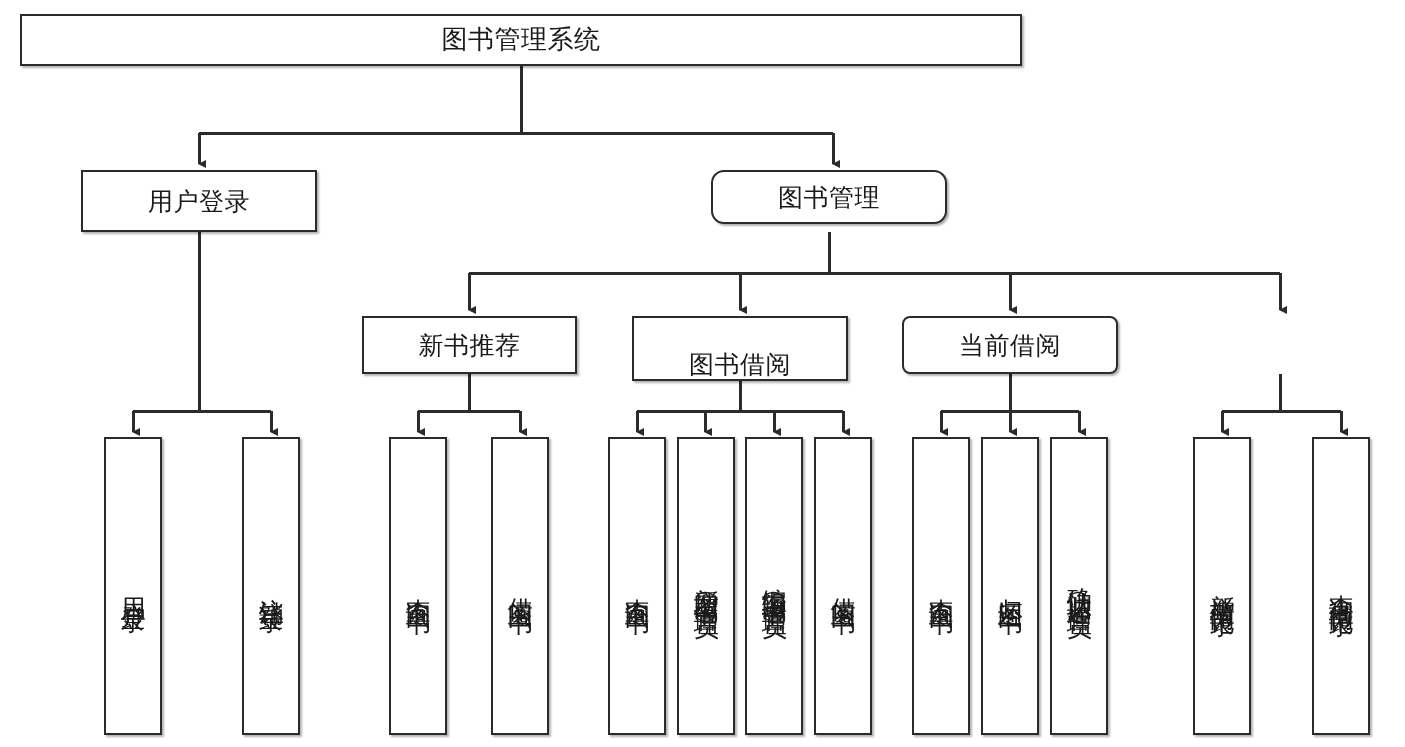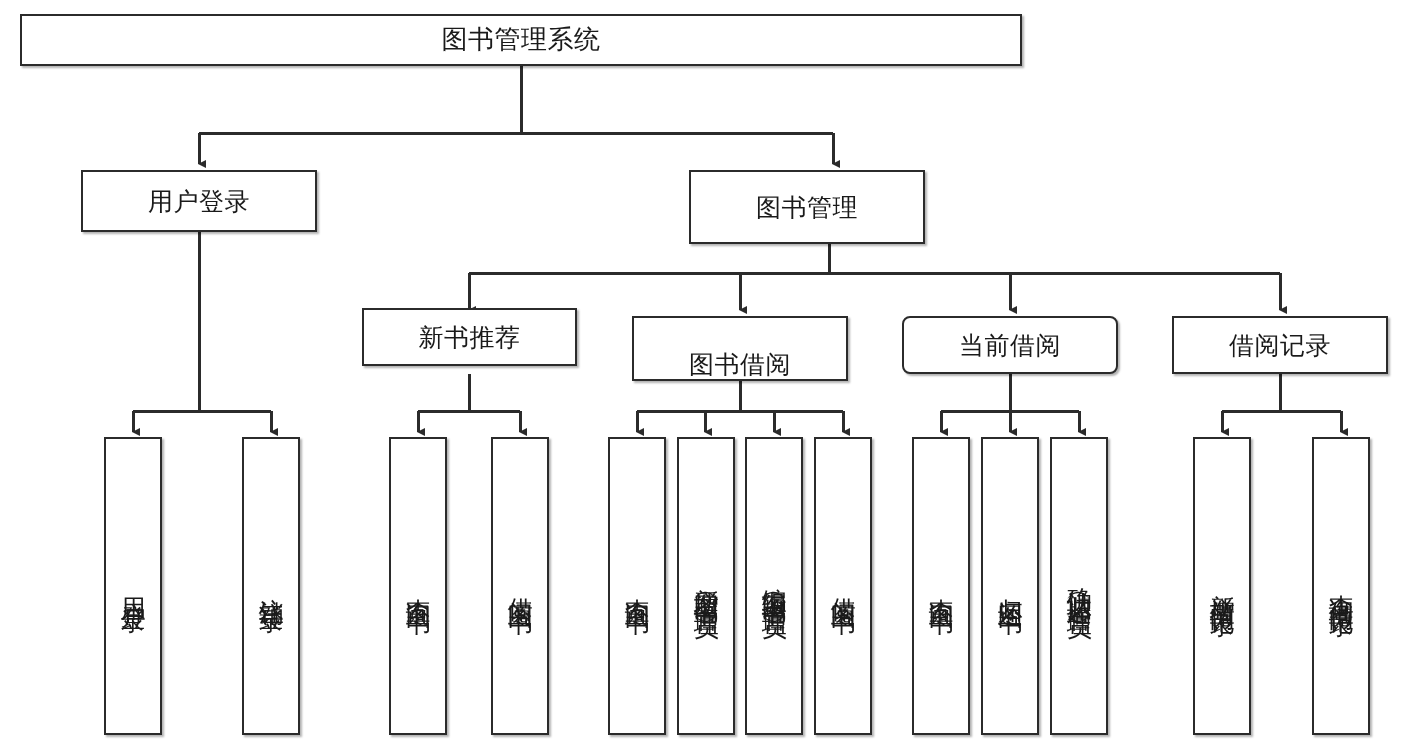--- a/index.html
+++ b/index.html
@@ -125,35 +125,32 @@
     </g>
   </svg>
 
   <div class="node root" style="left:20px;top:14px;width:1002px;height:52px;">
     <span class="label">图书管理系统</span>
   </div>
 
   <div class="node" style="left:81px;top:170px;width:236px;height:62px;">
     <span class="label">用户登录</span>
   </div>
-  <div class="node" style="left:689px;top:170px;width:236px;height:74px;">
+  <div class="node" style="left:711px;top:170px;width:236px;height:54px;border-radius:13px;">
     <span class="label">图书管理</span>
   </div>
 
-  <div class="node" style="left:362px;top:308px;width:215px;height:58px;">
+  <div class="node" style="left:362px;top:316px;width:215px;height:58px;">
     <span class="label">新书推荐</span>
   </div>
   <div class="node" style="left:632px;top:316px;width:216px;height:65px;align-items:flex-end;">
     <span class="label">图书借阅</span>
   </div>
   <div class="node" style="left:902px;top:316px;width:216px;height:58px;border-radius:8px;">
     <span class="label">当前借阅</span>
-  </div>
-  <div class="node" style="left:1172px;top:316px;width:216px;height:58px;">
-    <span class="label">借阅记录</span>
   </div>
 
   <div class="node vertical" style="left:104px;top:437px;width:58px;height:298px;">
     <span class="label">用户登录</span>
   </div>
   <div class="node vertical" style="left:242px;top:437px;width:58px;height:298px;">
     <span class="label">注销登录</span>
   </div>
 
   <div class="node vertical" style="left:389px;top:437px;width:58px;height:298px;">

